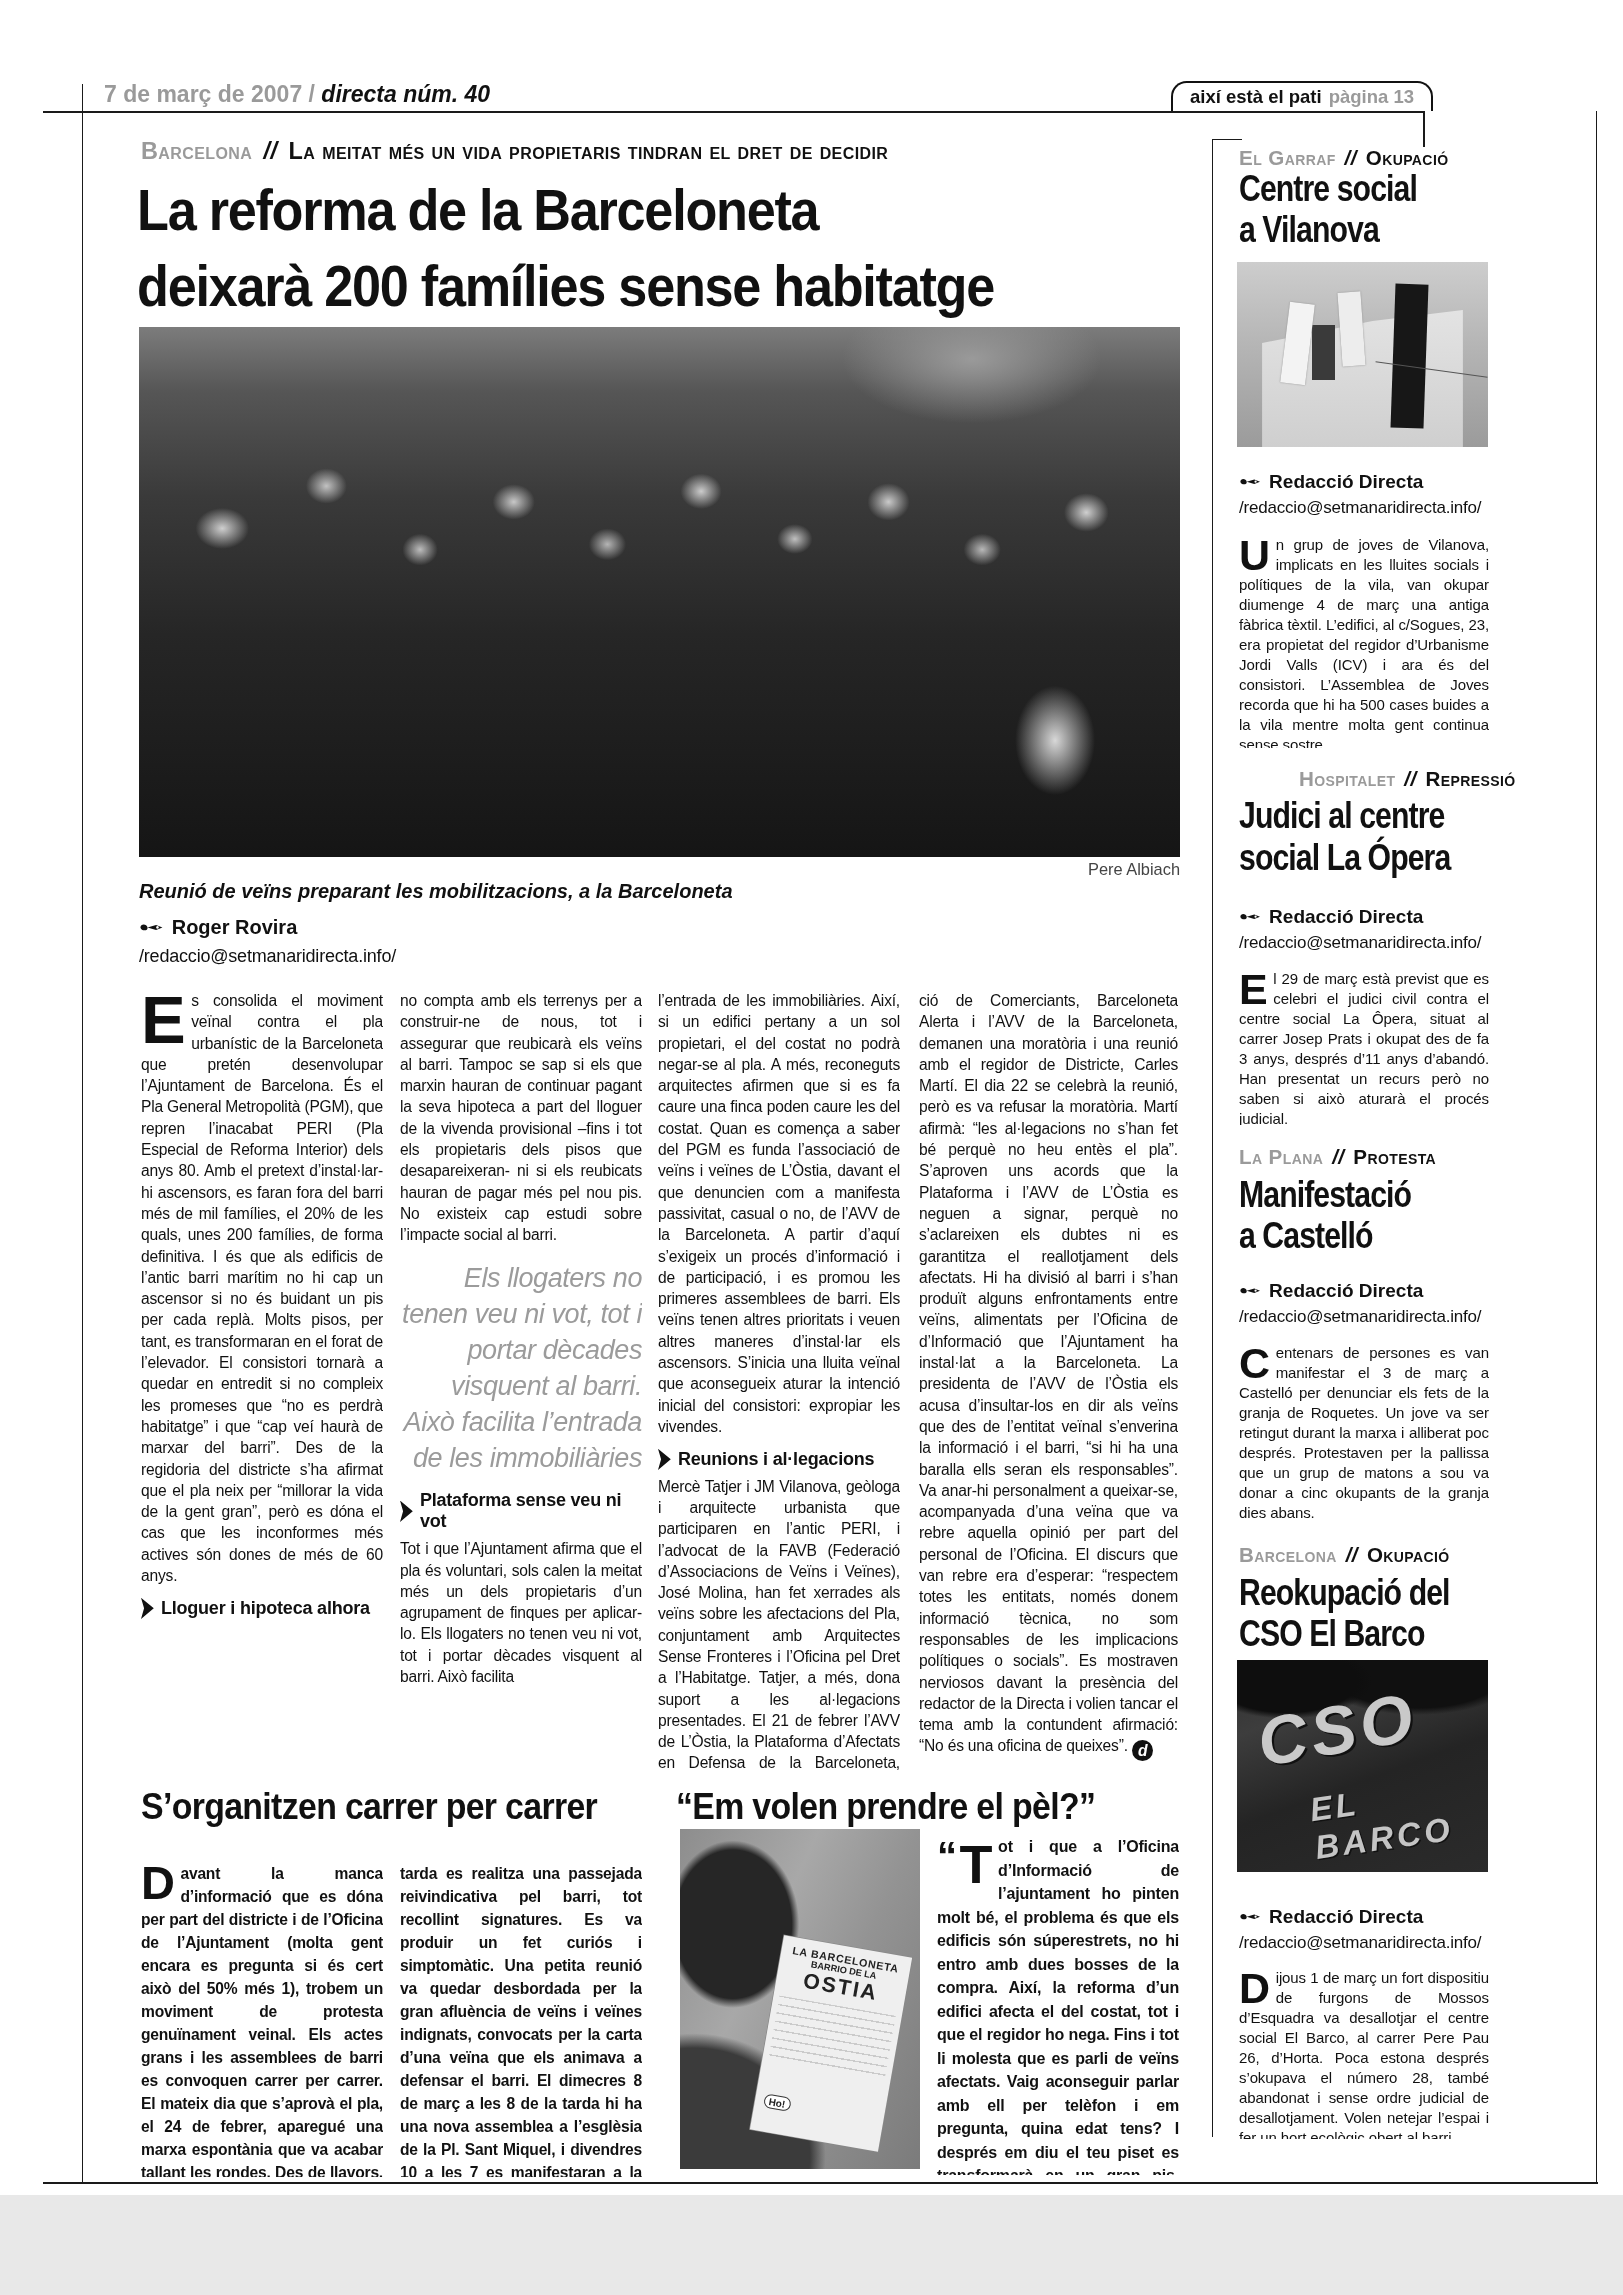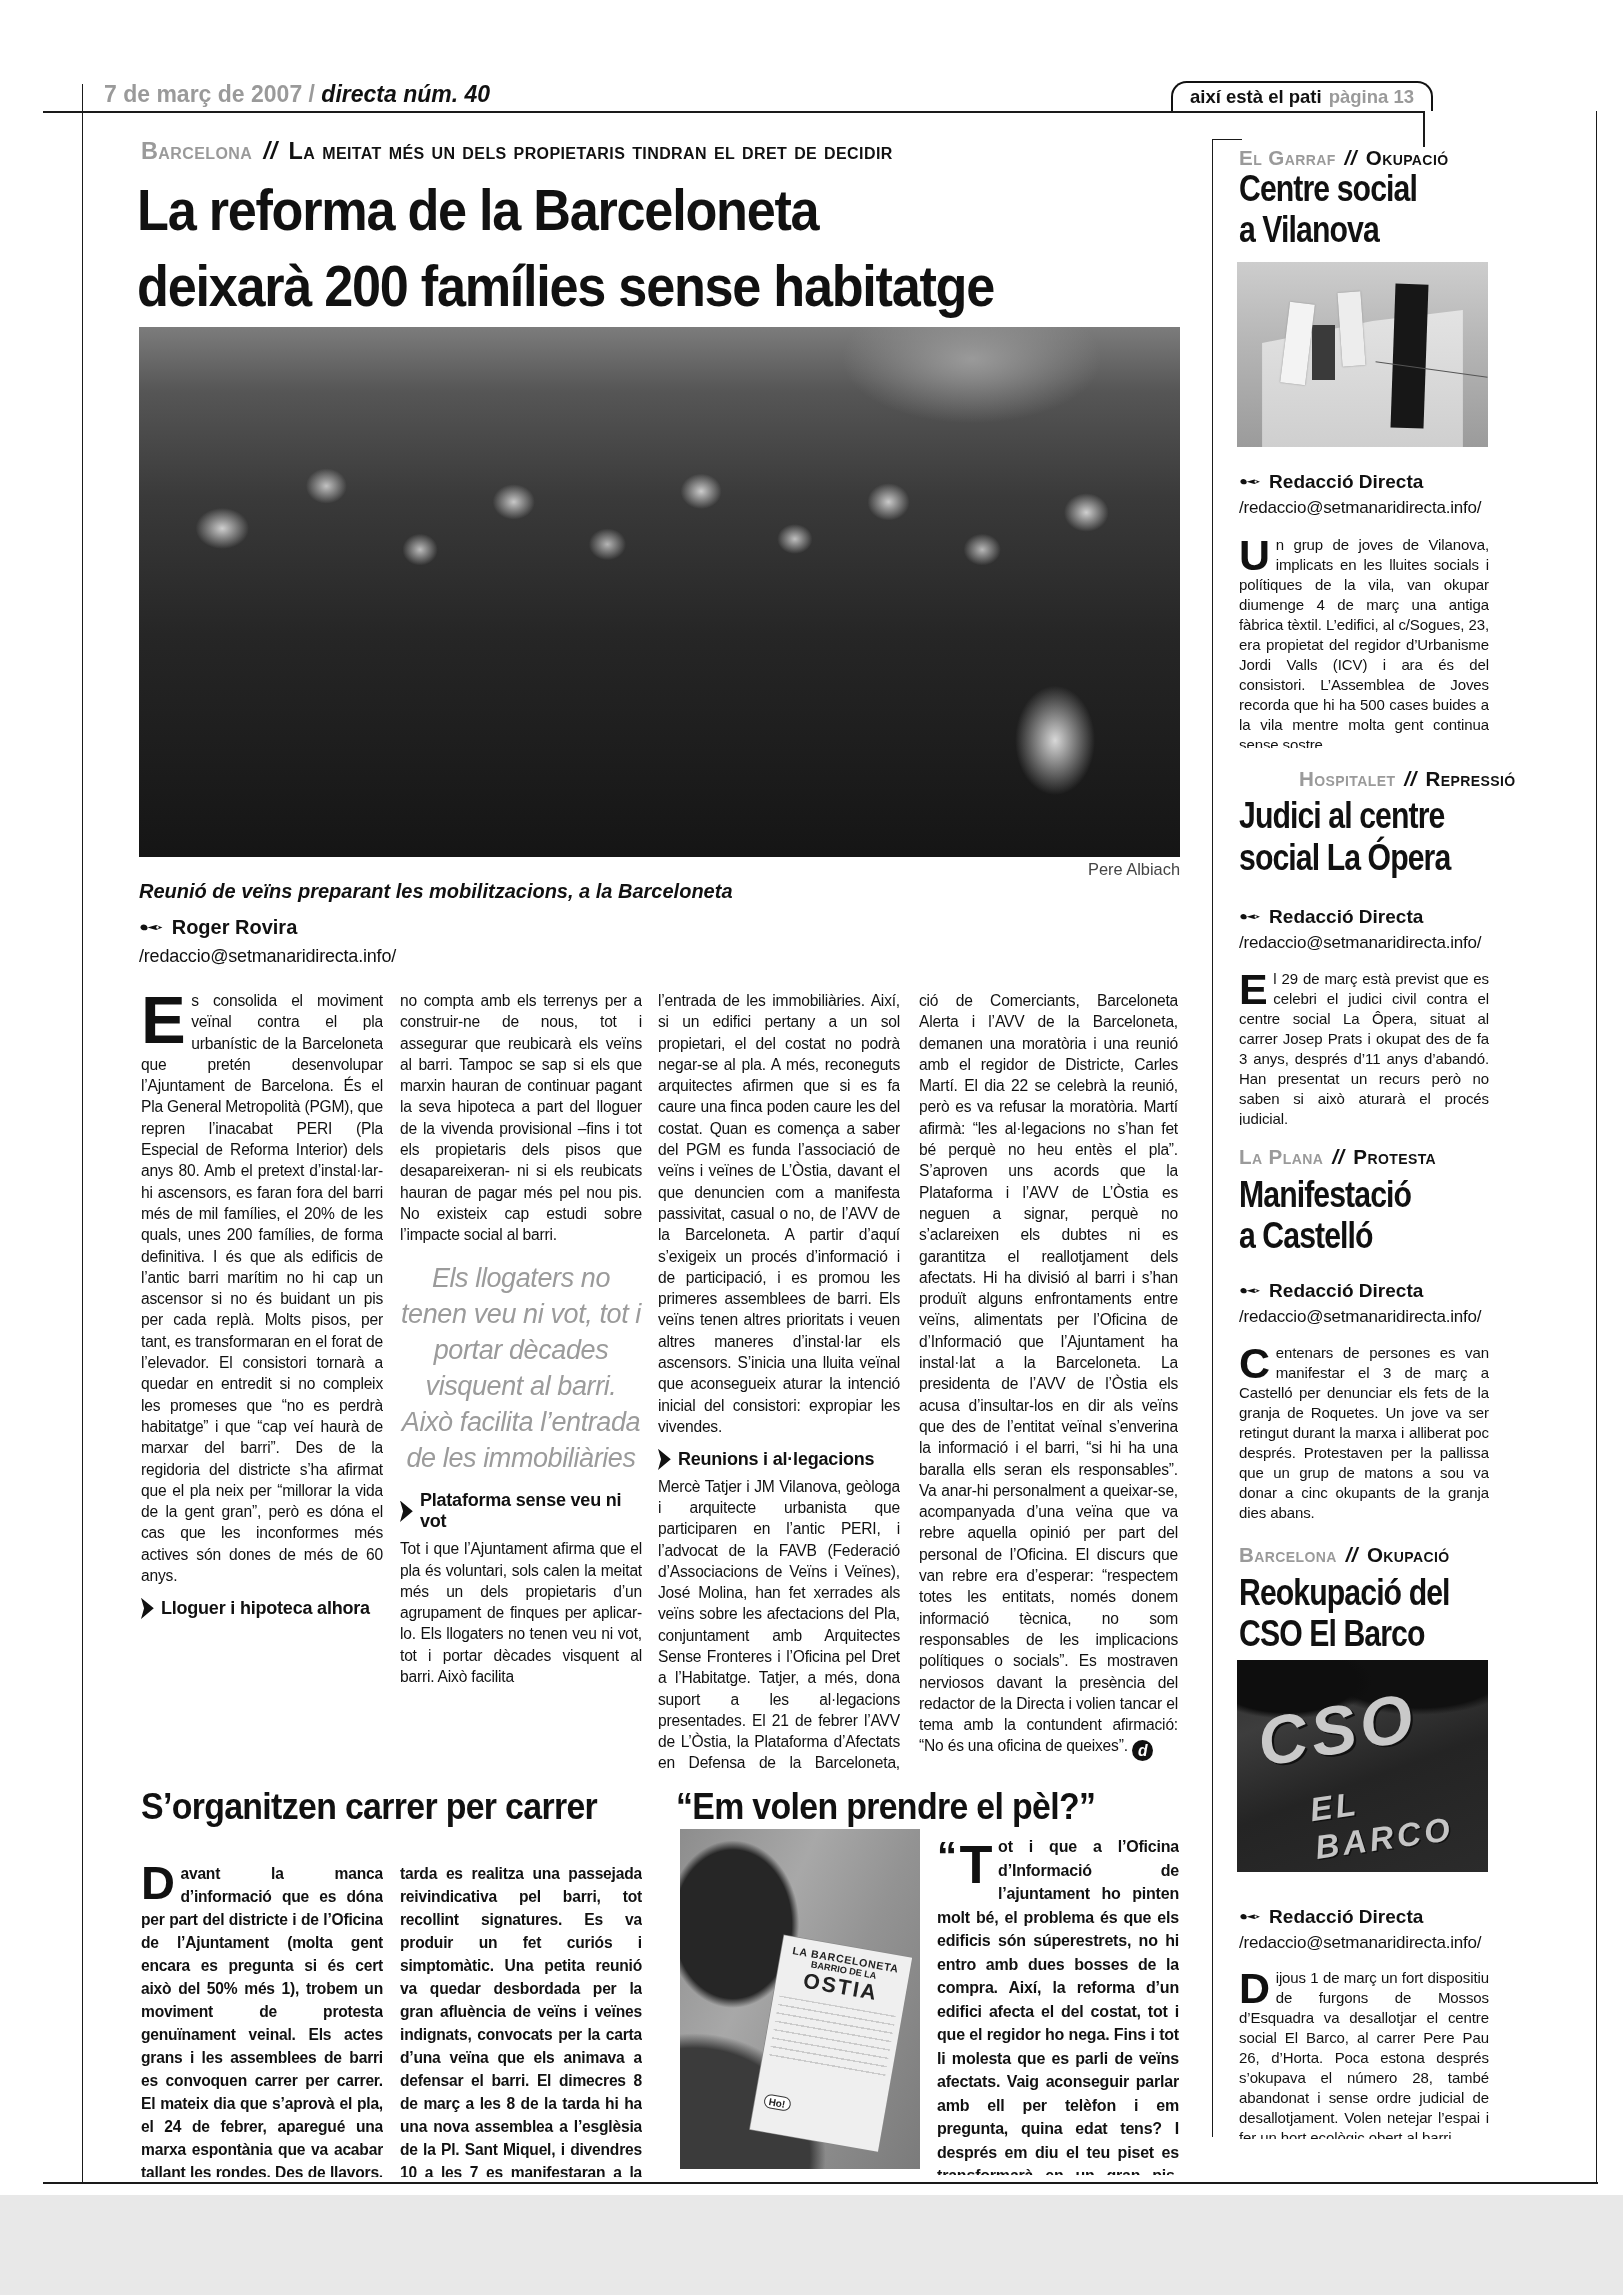--- a/index.html
+++ b/index.html
@@ -11,21 +11,21 @@
   .gray{color:#9a9a9a;}
   .kicker{font-size:23.5px;font-weight:700;letter-spacing:0.4px;white-space:nowrap;}
   .kicker .sep{font-style:italic;padding:0 4.3px;}
   .hl{font-weight:700;letter-spacing:-1.4px;transform:scaleX(.9);transform-origin:left top;white-space:nowrap;}
   .body-col{width:242px;text-align:justify;font-size:15.6px;line-height:21.3px;letter-spacing:-0.2px;overflow:hidden;}
   .body-col p{margin:0;}
   .dc{float:left;font-weight:700;line-height:.8;margin:2.8px 5.7px 0 0;}
   .subhead{display:flex;align-items:center;gap:7.1px;font-weight:700;font-size:18px;margin:11.4px 0 5.7px 0;text-align:left;}
   .arrow-icon{width:12.8px;height:21.3px;background:#111;flex:0 0 auto;
       clip-path:polygon(0% 0%,100% 50%,0% 100%,24% 50%);}
-  .pullquote{font-size:27px;line-height:36px;font-style:italic;color:#9b9b9b;text-align:center;
+  .pullquote{font-size:27px;line-height:36px;font-style:italic;color:#9b9b9b;text-align:right;
       letter-spacing:-0.4px;margin:14.2px 0;font-weight:400;}
   .byline-row{display:flex;align-items:center;gap:7.1px;font-weight:700;font-size:20px;}
   .byline-email{font-size:18px;letter-spacing:-0.2px;}
   .sb-kicker{font-size:20.6px;font-weight:700;letter-spacing:0.4px;white-space:nowrap;}
   .sb-hl{font-size:36px;line-height:40px;font-weight:700;letter-spacing:-1.1px;transform:scaleX(.84);transform-origin:left top;white-space:nowrap;}
   .sb-body{width:250px;text-align:justify;font-size:15px;line-height:20px;letter-spacing:-0.1px;overflow:hidden;}
   .bold-col{width:242px;text-align:justify;font-weight:700;font-size:15.6px;line-height:23px;letter-spacing:-0.2px;overflow:hidden;}
   .endmark{display:inline-block;width:21.3px;height:21.3px;border-radius:50%;background:#111;color:#fff;
       font-weight:700;font-style:italic;font-size:15.6px;line-height:21.3px;text-align:center;vertical-align:-4.3px;margin-left:4.3px;}
   .photo{overflow:hidden;}
@@ -52,21 +52,21 @@
     <span style="font-style:italic;">directa núm. 40</span>
   </div>
   <div class="abs" style="left:1171px;top:81px;height:28.4px;padding:0 17px;border:2.1px solid #111;border-bottom:none;border-radius:15.6px 15.6px 0 0;display:inline-flex;align-items:center;gap:7.1px;font-size:18.5px;font-weight:700;background:#fff;white-space:nowrap;">
     <span>així està el pati</span>
     <span class="gray">pàgina 13</span>
   </div>
 
   <div class="abs kicker sc" style="left:141px;top:138px;">
     <span class="gray">Barcelona</span>
     <span class="sep">//</span>
-    <span>La meitat més un dels propietaris tindran el dret de decidir</span>
+    <span>La meitat més un vida propietaris tindran el dret de decidir</span>
   </div>
 
   <div class="abs hl" style="left:137px;top:174px;font-size:58px;line-height:71px;">La reforma de la Barceloneta</div>
   <div class="abs hl" style="left:137px;top:250px;font-size:58px;line-height:71px;">deixarà 200 famílies sense habitatge</div>
 
   <div class="abs photo" style="left:139px;top:327px;width:1041px;height:530px;background:
          radial-gradient(43px 33px at 8% 38%, #cfcfcf 0%, rgba(207,207,207,0) 62%),
          radial-gradient(33px 28.4px at 18% 30%, #c2c2c2 0%, rgba(194,194,194,0) 62%),
          radial-gradient(28.4px 25.6px at 27% 42%, #bdbdbd 0%, rgba(189,189,189,0) 62%),
          radial-gradient(34px 28.4px at 36% 33%, #c8c8c8 0%, rgba(200,200,200,0) 62%),

